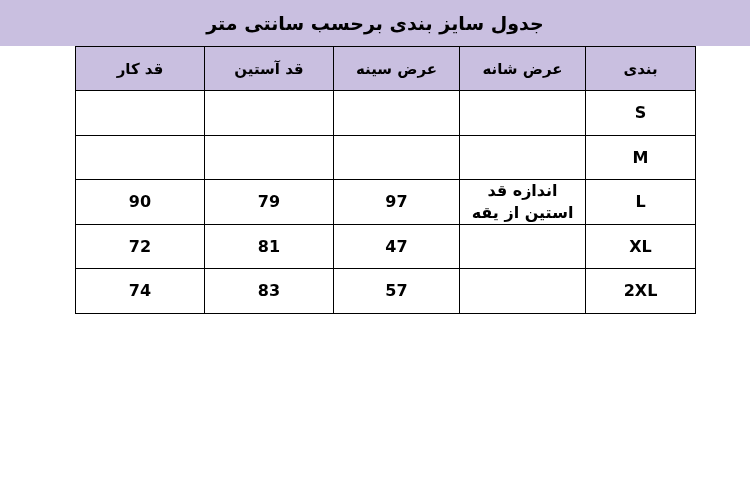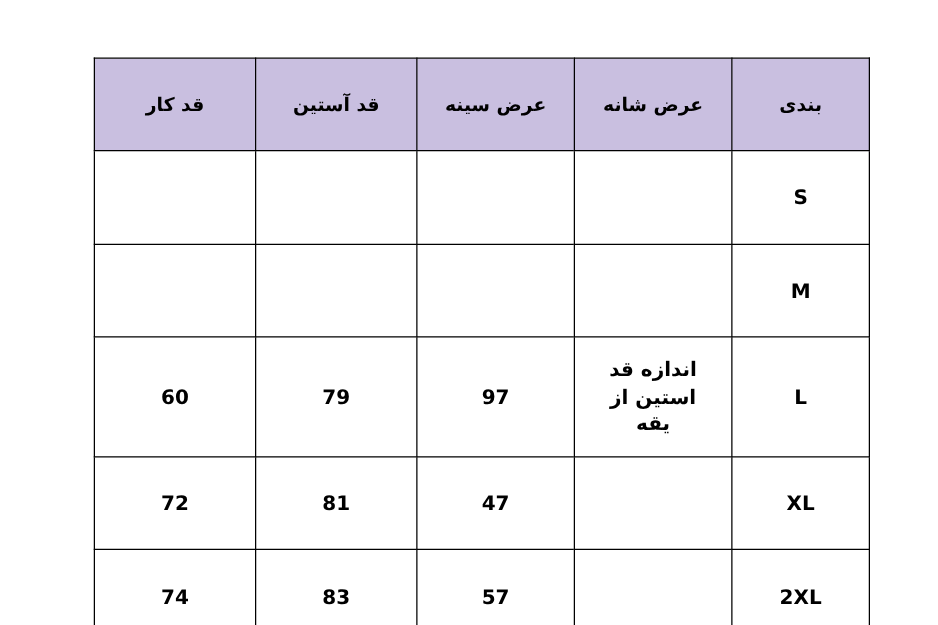--- a/index.html
+++ b/index.html
@@ -48,21 +48,21 @@
     border-collapse: collapse;
     width: 620px;
     table-layout: fixed;
     direction: rtl;
   }
   table.size-table th,
   table.size-table td {
     border: 1px solid #000000;
     text-align: center;
     vertical-align: middle;
-    padding: 15px;
+    padding: 0;
     color: #000000;
   }
   table.size-table thead th {
     height: 43px;
     background: #c9bfe0;
     font-size: 15px;
     font-weight: bold;
   }
   table.size-table tbody td {
     height: 43.5px;
@@ -89,20 +89,23 @@
   col.c-shoulder { width: 126px; }
   col.c-chest { width: 126px; }
   col.c-sleeve { width: 129px; }
   col.c-length { width: 129px; }
 </style>
 </head>
 <body>
 
 <div class="page">
 
+  <div class="title-band">
+    <div class="title-text">جدول سایز بندی برحسب سانتی متر</div>
+  </div>
 
   <div class="table-wrap">
     <table class="size-table">
       <colgroup>
         <col class="c-size">
         <col class="c-shoulder">
         <col class="c-chest">
         <col class="c-sleeve">
         <col class="c-length">
       </colgroup>
@@ -131,21 +134,21 @@
           <td></td>
         </tr>
         <tr>
           <td class="size-cell">L</td>
           <td class="note-cell">
             <span class="note-line">اندازه قد</span>
             <span class="note-line">استین از یقه</span>
           </td>
           <td>97</td>
           <td>79</td>
-          <td>60</td>
+          <td>90</td>
         </tr>
         <tr>
           <td class="size-cell">XL</td>
           <td></td>
           <td>47</td>
           <td>81</td>
           <td>72</td>
         </tr>
         <tr>
           <td class="size-cell">2XL</td>

